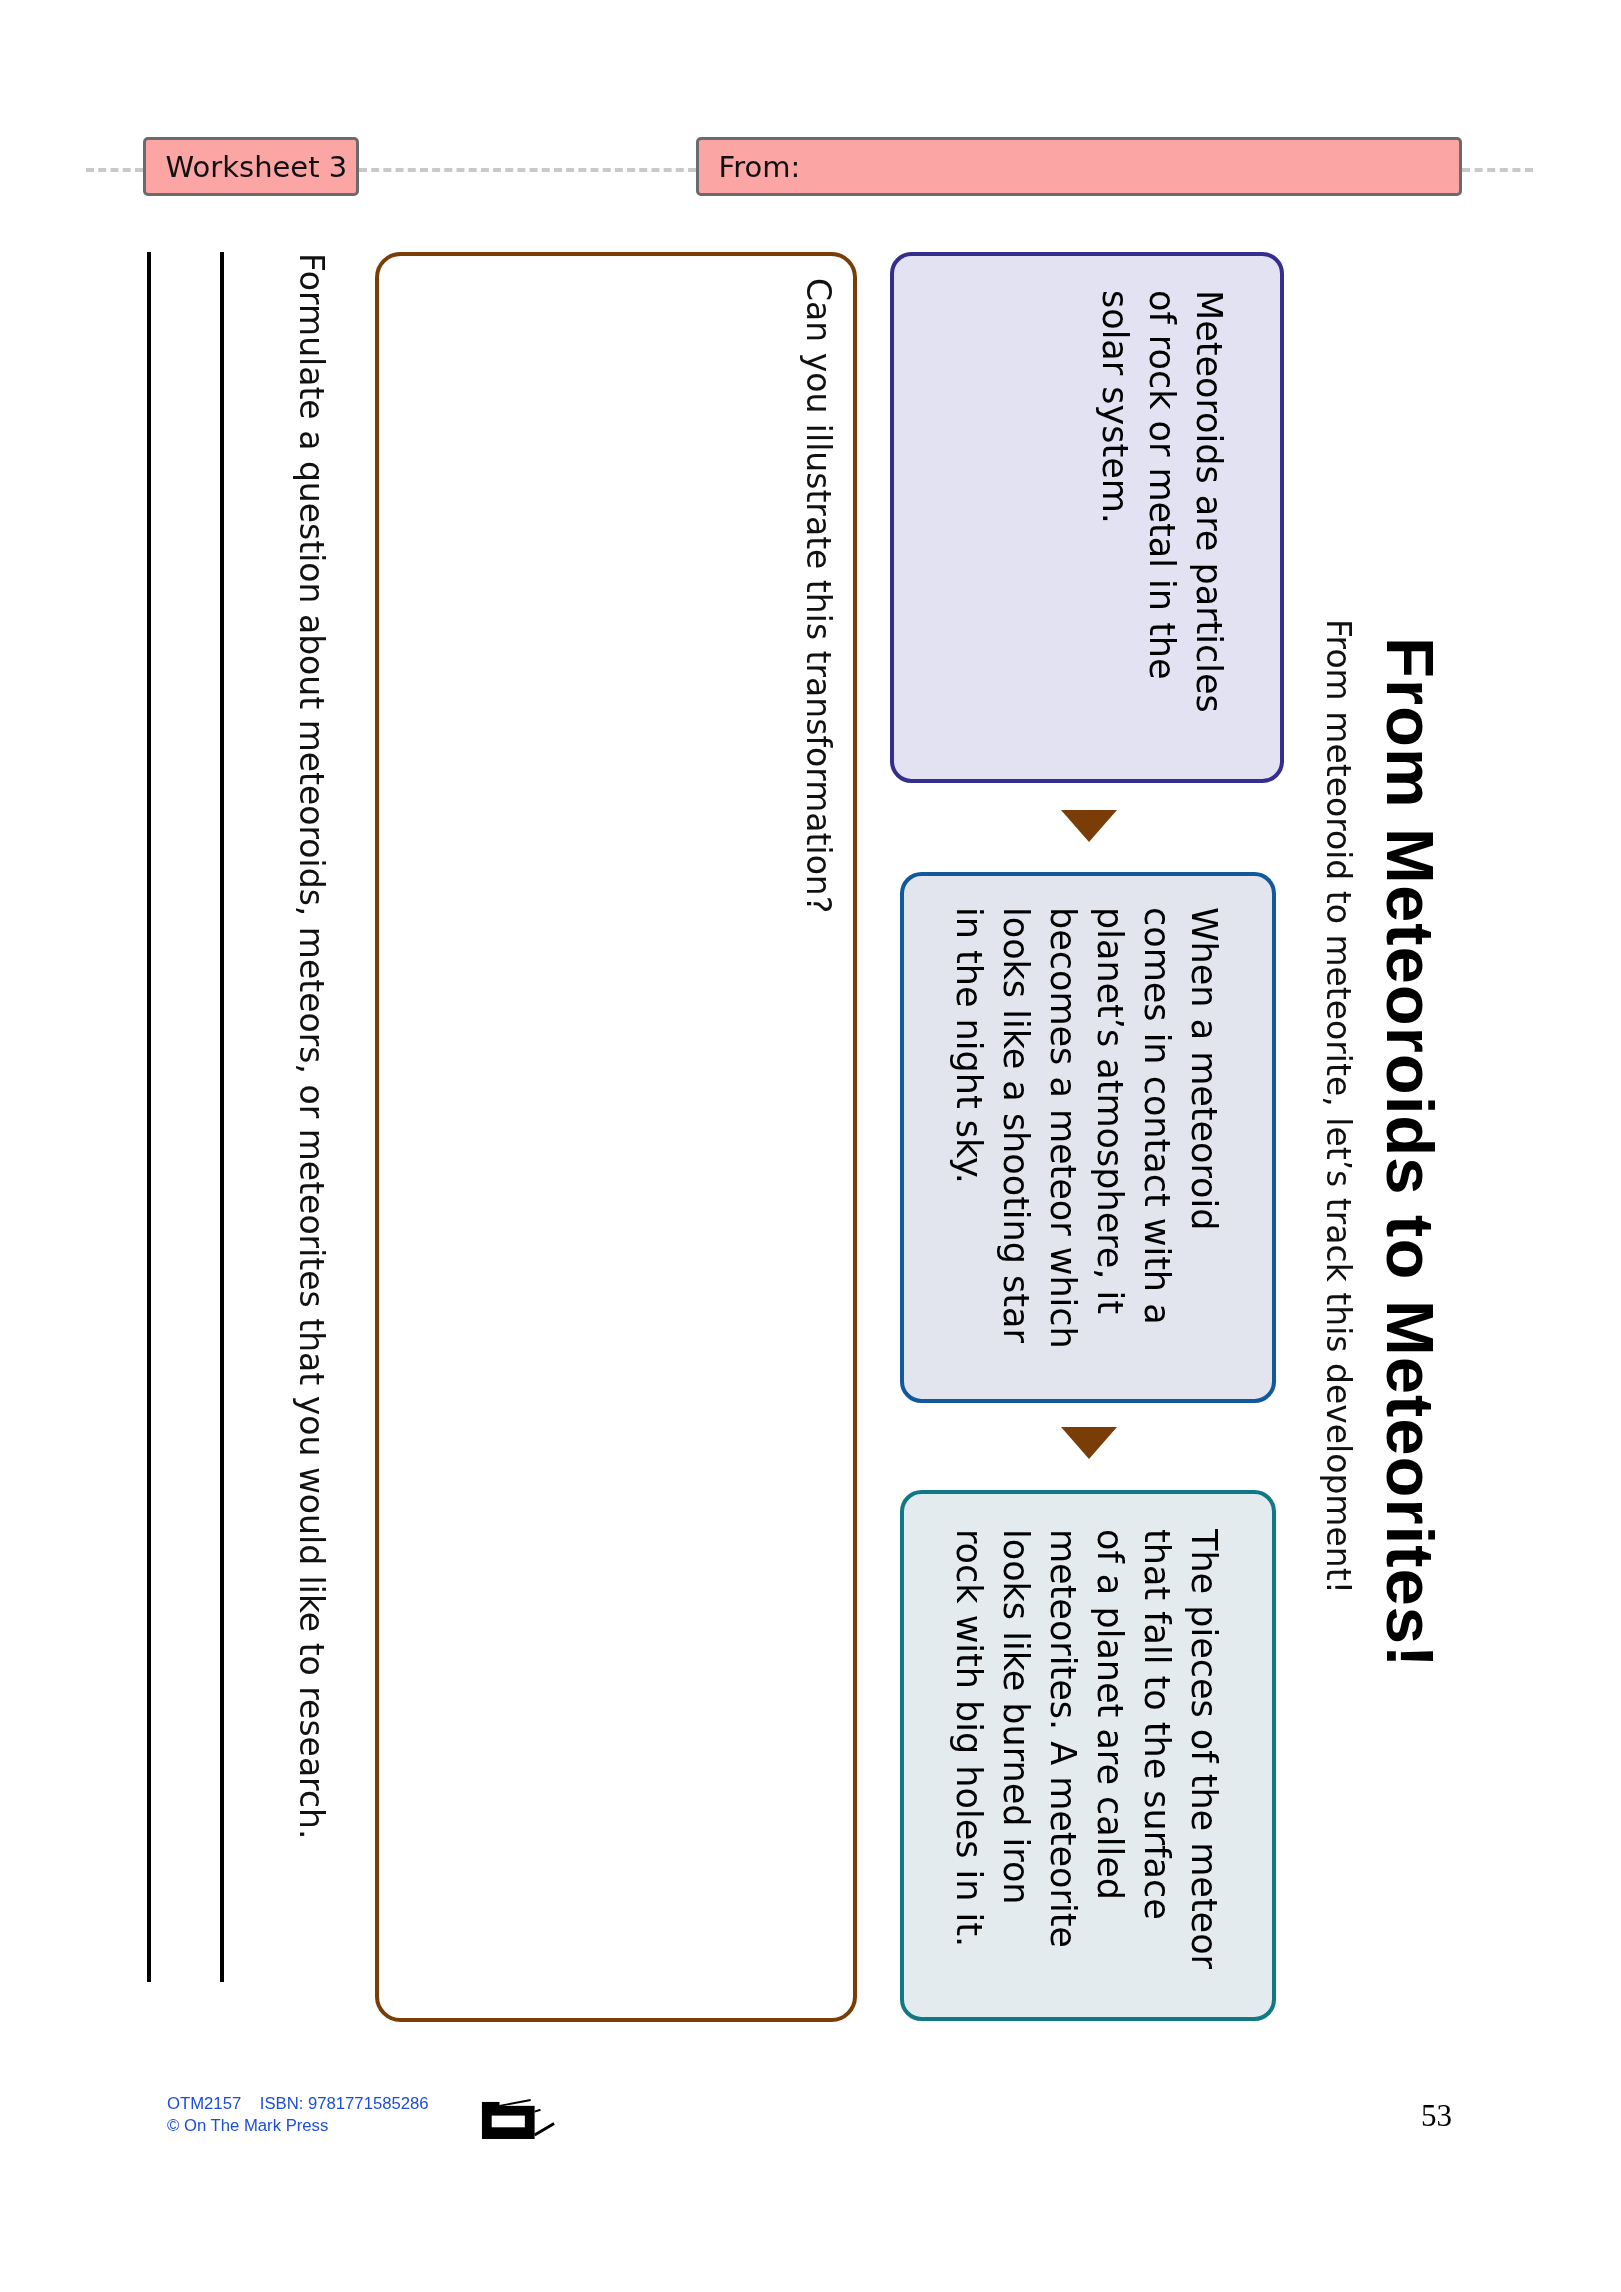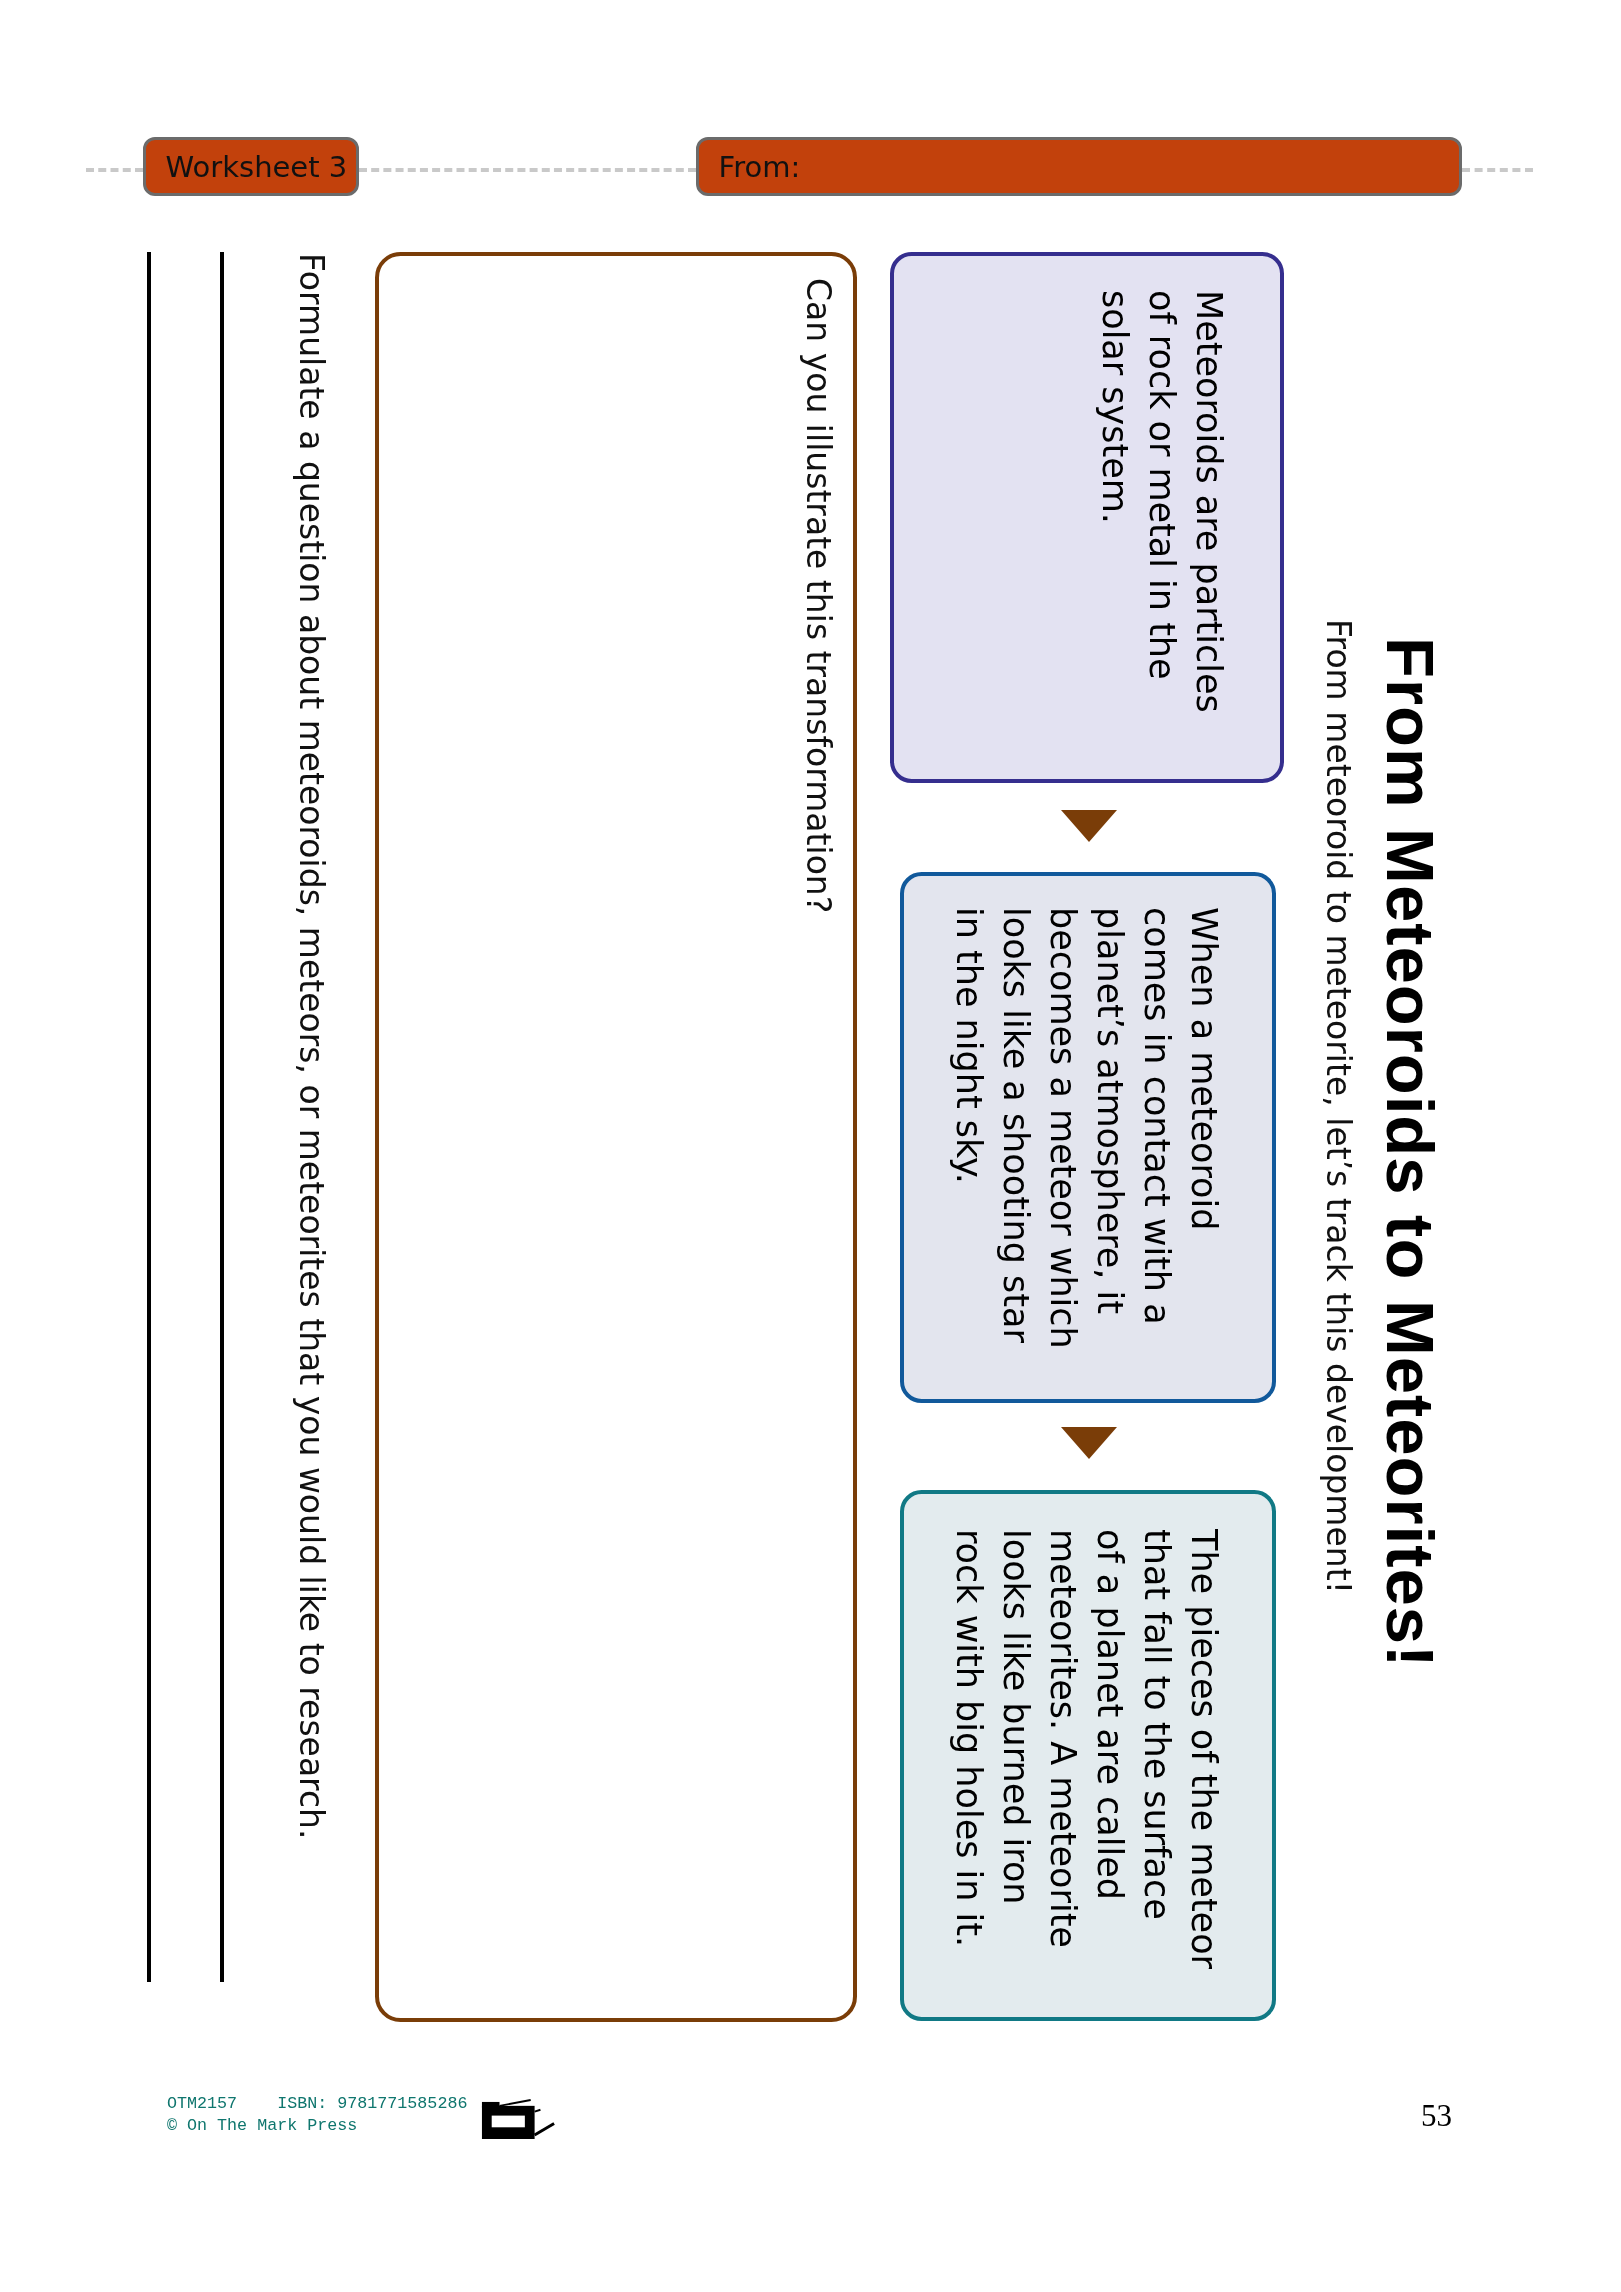--- a/index.html
+++ b/index.html
@@ -9,22 +9,22 @@
     font-family: "DejaVu Sans", sans-serif;
     color: #111;
   }
   
   .dash-line {
     position: absolute; top: 168px; height: 0;
     border-top: 4.9px dashed #c9c9c9;
   }
   .hdr-box {
     position: absolute; top: 137px; height: 59px;
-    border: 3.9px solid #6b6b6b; border-radius: 12px;
-    background: #c2410c; box-sizing: border-box;
+    border: 3.9px solid #6b6b6b; border-radius: 5px;
+    background: #fca5a5; box-sizing: border-box;
     display: flex; align-items: center;
     font-size: 29px; color: #111;
   }
   .hdr-box .lbl { padding-left: 19.6px; }
   #ws-box { left: 143px; width: 216px; }
   #name-box { left: 696px; width: 766px; }
 
   
   .rot {
     position: absolute;
@@ -62,21 +62,21 @@
     background: #fff;
   }
   .prompt { font-size: 33px; color: #111; }
 
   .answer-line {
     position: absolute; width: 3.9px; background: #000;
   }
 
   .footer-meta {
     position: absolute; left: 167px; top: 2093px;
-    font-family: Liberation Mono, monospace; font-size: 16.7px; line-height: 21.6px; color: #0f766e;
+    font-family: Liberation Sans, sans-serif; font-size: 16.7px; line-height: 21.6px; color: #1d4ed8;
   }
   .footer-meta .row { display: block; white-space: pre; }
   #page-num {
     position: absolute; left: 1421px; top: 2098px;
     font-family: "Liberation Serif", serif; font-size: 31px; color: #000;
   }
   #copier-icon { position: absolute; left: 480px; top: 2098px; width: 78px; height: 43px; }
 </style>
 </head>
 <body>

